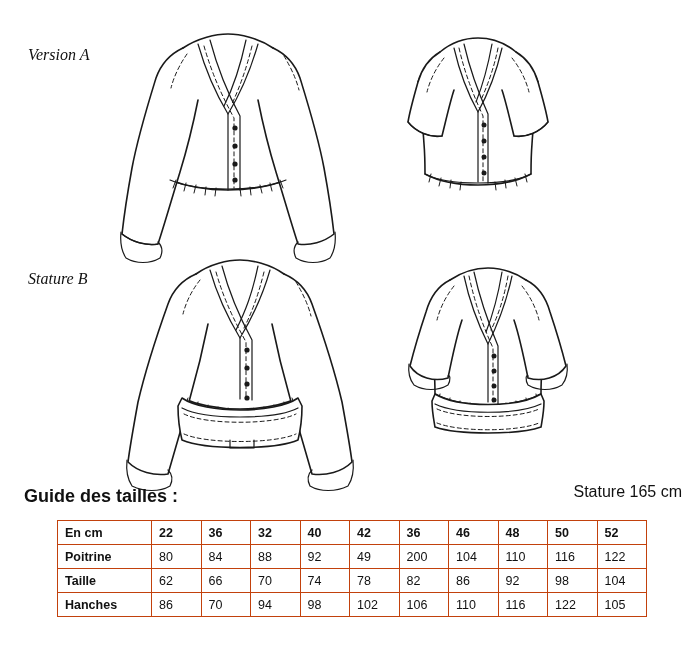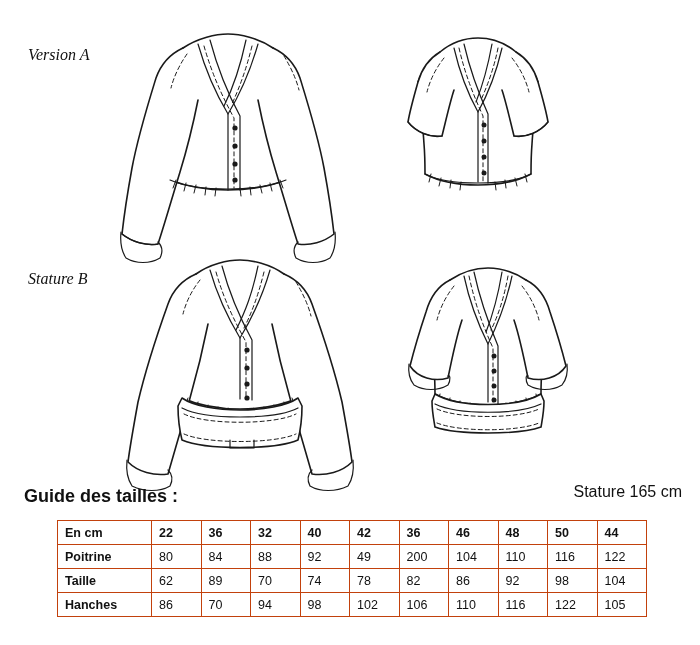--- a/index.html
+++ b/index.html
@@ -362,39 +362,39 @@
           <td class="rowhead">En cm</td>
           <td>22</td>
           <td>36</td>
           <td>32</td>
           <td>40</td>
           <td>42</td>
           <td>36</td>
           <td>46</td>
           <td>48</td>
           <td>50</td>
-          <td>44</td>
+          <td>52</td>
         </tr>
         <tr>
           <td class="rowhead">Poitrine</td>
           <td>80</td>
           <td>84</td>
           <td>88</td>
           <td>92</td>
           <td>49</td>
           <td>200</td>
           <td>104</td>
           <td>110</td>
           <td>116</td>
           <td>122</td>
         </tr>
         <tr>
           <td class="rowhead">Taille</td>
           <td>62</td>
-          <td>89</td>
+          <td>66</td>
           <td>70</td>
           <td>74</td>
           <td>78</td>
           <td>82</td>
           <td>86</td>
           <td>92</td>
           <td>98</td>
           <td>104</td>
         </tr>
         <tr>

